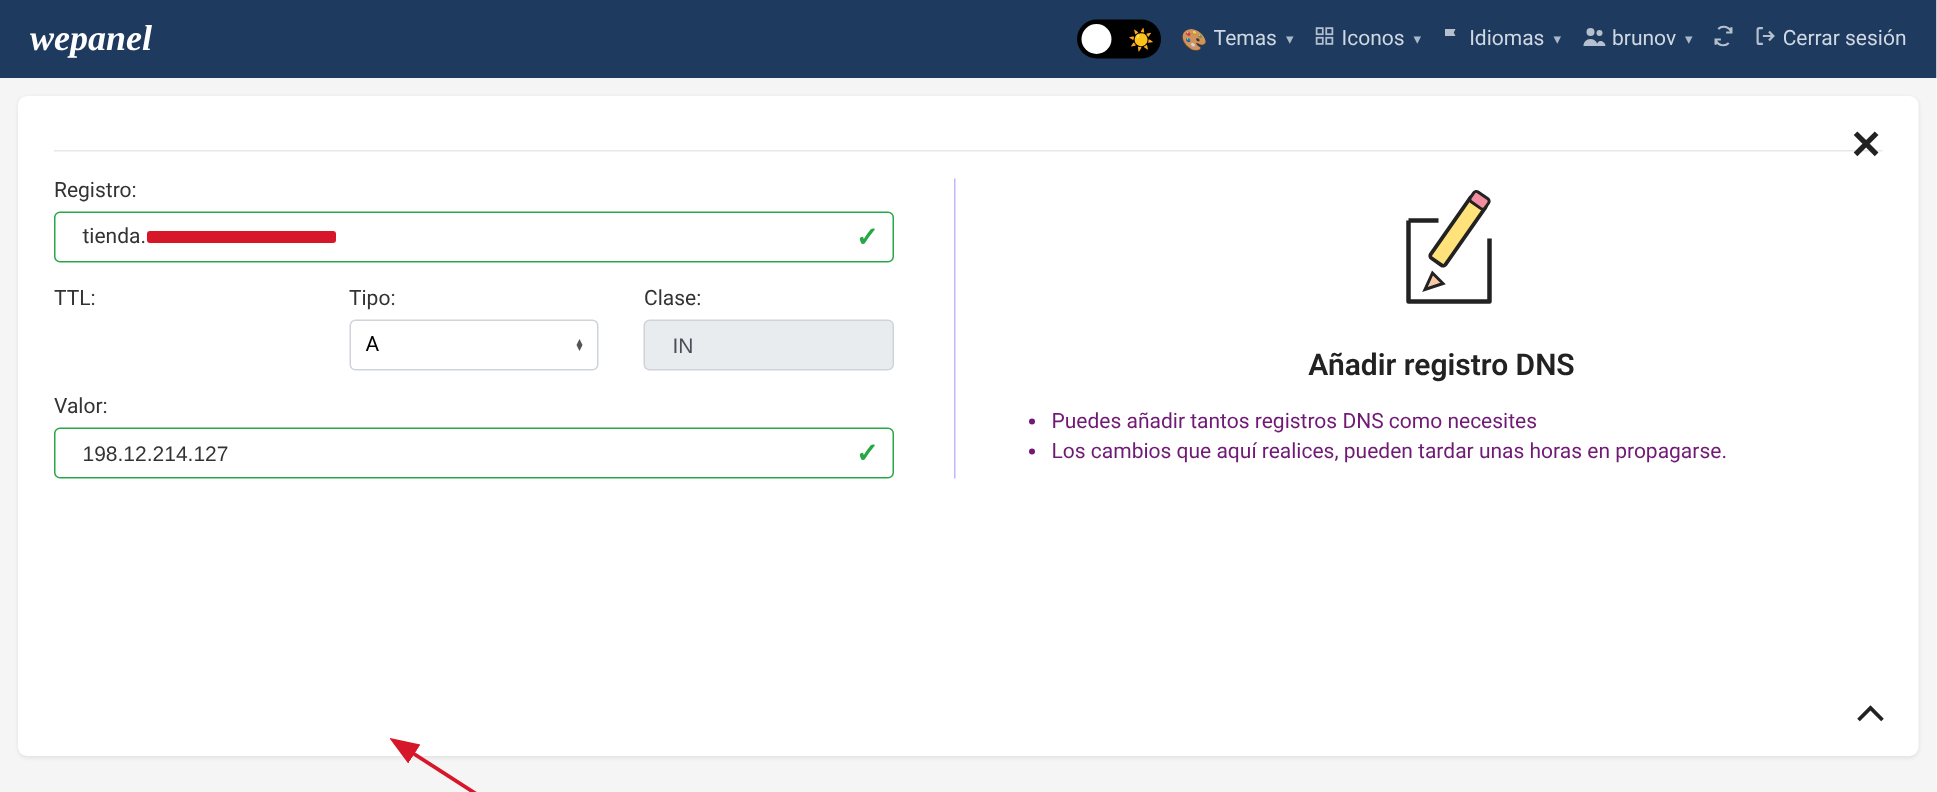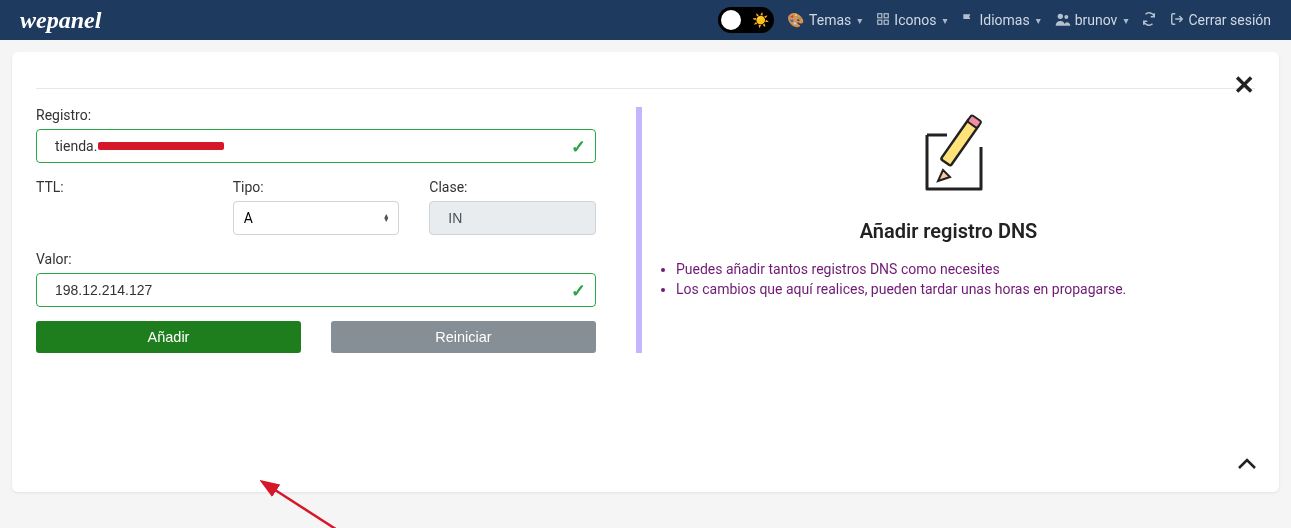--- a/index.html
+++ b/index.html
@@ -5,21 +5,21 @@
   * { box-sizing: border-box; margin: 0; padding: 0; }
   body {
     font-family: -apple-system, BlinkMacSystemFont, "Segoe UI", Roboto, sans-serif;
     background: #f5f5f5;
     width: 1291px;
     height: 528px;
     overflow: hidden;
   }
   .topbar {
     background: #1e3a5f;
-    height: 40px;
+    height: 52px;
     display: flex;
     align-items: center;
     padding: 10px 20px;
     color: #fff;
   }
   .logo {
     font-family: cursive;
     font-style: italic;
     font-weight: bold;
     font-size: 24px;
@@ -95,21 +95,22 @@
   .breadcrumb .current { font-weight: 600; color: #222; }
 
   .two-col {
     display: flex;
     gap: 40px;
     margin-top: 18px;
   }
   .left-col { flex: 0 0 560px; }
   .right-col {
     flex: 1;
-    border-left: 6px solid #c4b5fd;
+    border-left: 1px solid #c4b5fd;
+    padding-left: 30px;
   }
 
   .form-label {
     font-size: 14px; color: #333; margin-bottom: 6px; display: block;
   }
   .input-valid-wrap {
     position: relative;
   }
   .text-input {
     width: 100%;
@@ -291,24 +292,20 @@
         </div>
 
         <div class="valor-block">
           <label class="form-label">Valor:</label>
           <div class="input-valid-wrap">
             <input class="text-input" type="text" value="198.12.214.127" style="">
             <span class="checkmark">✓</span>
           </div>
         </div>
 
-        <div class="btn-row">
-          <button class="btn btn-green">Añadir</button>
-          <button class="btn btn-gray">Reiniciar</button>
-        </div>
       </div>
 
       <div class="right-col">
         <div class="right-illus">
           <span>
             <svg width="100" height="100" viewBox="0 0 100 100">
               <path d="M30 20h40v60H20V30z" fill="none"></path>
               <path d="M28 28v54h54V40" fill="none" stroke="#222" stroke-width="3" stroke-linejoin="round"></path>
               <path d="M28 28h20" fill="none" stroke="#222" stroke-width="3"></path>
               <rect x="55" y="10" width="12" height="50" rx="2" fill="#ffe27a" stroke="#222" stroke-width="2.5" transform="rotate(35 61 35)"></rect>

